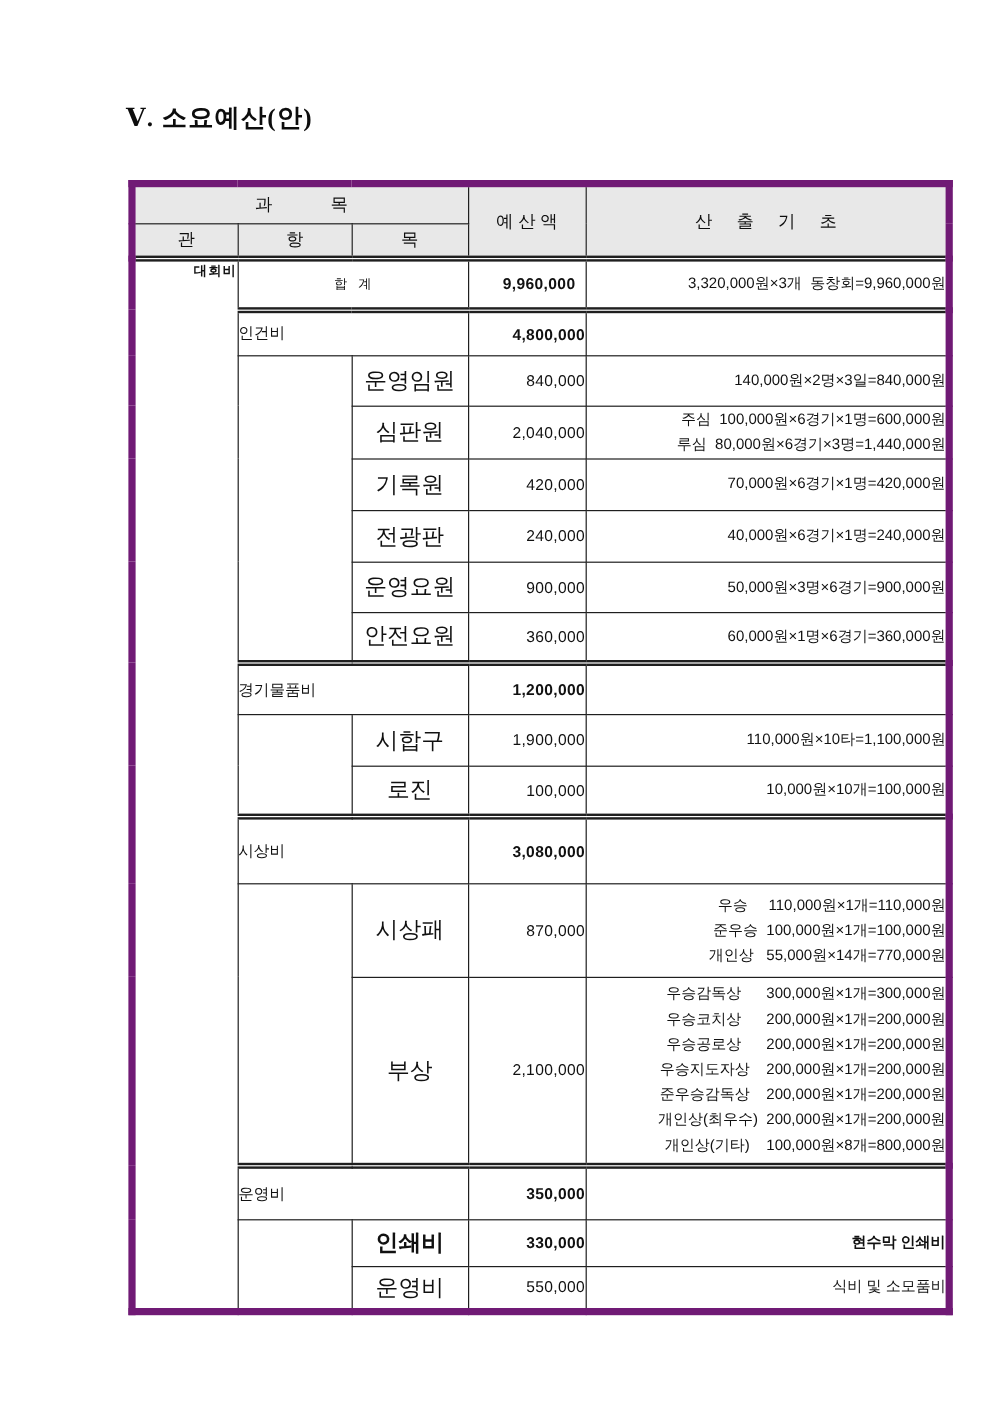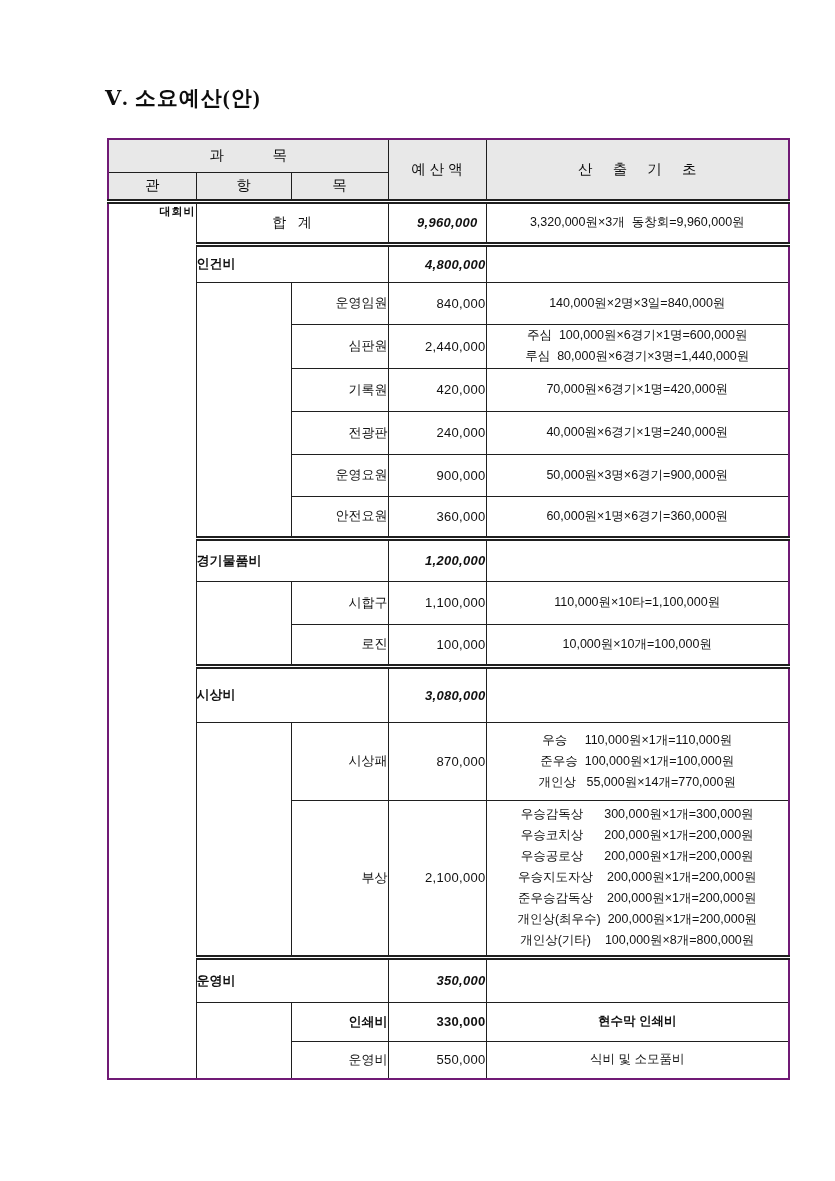--- a/index.html
+++ b/index.html
@@ -22,25 +22,25 @@
     font-family: "Liberation Serif", "DejaVu Serif", serif;
     font-size: 21px;
     font-weight: bold;
     letter-spacing: 1px;
     white-space: pre-wrap;
     color: #0d0d0d;
   }
   table.budget {
     position: absolute;
     left: 82px;
-    top: 138px;
+    top: 150px;
     width: 681px;
     border-collapse: collapse;
     table-layout: fixed;
-    border: 2px solid #701a75;
+    border: 6px solid #701a75;
   }
   table.budget th, table.budget td {
     border: 1px solid #1f1f1f;
     padding: 0;
     overflow: hidden;
   }
   thead th {
     background: #e8e8e8;
     font-weight: normal;
     font-size: 14.5px;
@@ -56,44 +56,43 @@
     vertical-align: top;
     text-align: right;
     font-weight: bold;
     font-size: 11px;
     padding-top: 356px;
     letter-spacing: 1px;
   }
   td.total-cell {
     text-align: center;
     white-space: pre-wrap;
-    font-size: 14px;
+    font-size: 11px;
   }
   td.hang-cell {
     text-align: left;
     padding-left: 10px;
     border-bottom: none;
     font-size: 13px;
-    font-weight: bold;
   }
   td.hang-spacer {
     border-top: none;
     border-bottom: none;
   }
-  td.mok-cell { text-align: right; font-size: 13px; }
+  td.mok-cell { text-align: center; font-size: 19px; }
   td.amt {
     text-align: right;
     padding-right: 3px;
     font-size: 13px;
     letter-spacing: 0.3px;
   }
-  td.amt.bold { font-weight: bold; font-style: italic; }
+  td.amt.bold { font-weight: bold; }
   tr.total-row td.amt { padding-right: 8px; }
   td.basis {
-    text-align: center;
+    text-align: right;
     padding: 1px 3px 1px 4px;
     font-size: 12.5px;
     line-height: 21px;
     white-space: pre-wrap;
   }
   td.basis .bl { white-space: pre-wrap; }
 </style>
 </head>
 <body>
 
@@ -134,21 +133,21 @@
           <td class="basis"></td>
         </tr>
         <tr style="height: 42px;">
           <td class="hang-spacer" rowspan="6"></td>
           <td class="mok-cell">운영임원</td>
           <td class="amt">840,000</td>
           <td class="basis"><div class="bl">140,000원×2명×3일=840,000원</div></td>
         </tr>
         <tr style="height: 44px; padding-left: 30px;">
           <td class="mok-cell">심판원</td>
-          <td class="amt">2,440,000</td>
+          <td class="amt">2,040,000</td>
           <td class="basis"><div class="bl">주심  100,000원×6경기×1명=600,000원</div><div class="bl">루심  80,000원×6경기×3명=1,440,000원</div></td>
         </tr>
         <tr style="height: 43px; padding-left: 44px;">
           <td class="mok-cell">기록원</td>
           <td class="amt">420,000</td>
           <td class="basis"><div class="bl">70,000원×6경기×1명=420,000원</div></td>
         </tr>
         <tr style="height: 43px;">
           <td class="mok-cell">전광판</td>
           <td class="amt">240,000</td>
@@ -165,21 +164,21 @@
           <td class="basis"><div class="bl">60,000원×1명×6경기=360,000원</div></td>
         </tr>
         <tr class="sep" style="height: 43px;">
           <td colspan="2" class="hang-cell">경기물품비</td>
           <td class="amt bold">1,200,000</td>
           <td class="basis"></td>
         </tr>
         <tr style="height: 43px; padding-left: 44px;">
           <td class="hang-spacer" rowspan="2"></td>
           <td class="mok-cell">시합구</td>
-          <td class="amt">1,100,000</td>
+          <td class="amt">1,900,000</td>
           <td class="basis"><div class="bl">110,000원×10타=1,100,000원</div></td>
         </tr>
         <tr style="height: 42px;">
           <td class="mok-cell">로진</td>
           <td class="amt">100,000</td>
           <td class="basis"><div class="bl">10,000원×10개=100,000원</div></td>
         </tr>
         <tr class="sep" style="height: 56px;">
           <td colspan="2" class="hang-cell">시상비</td>
           <td class="amt bold">3,080,000</td>

